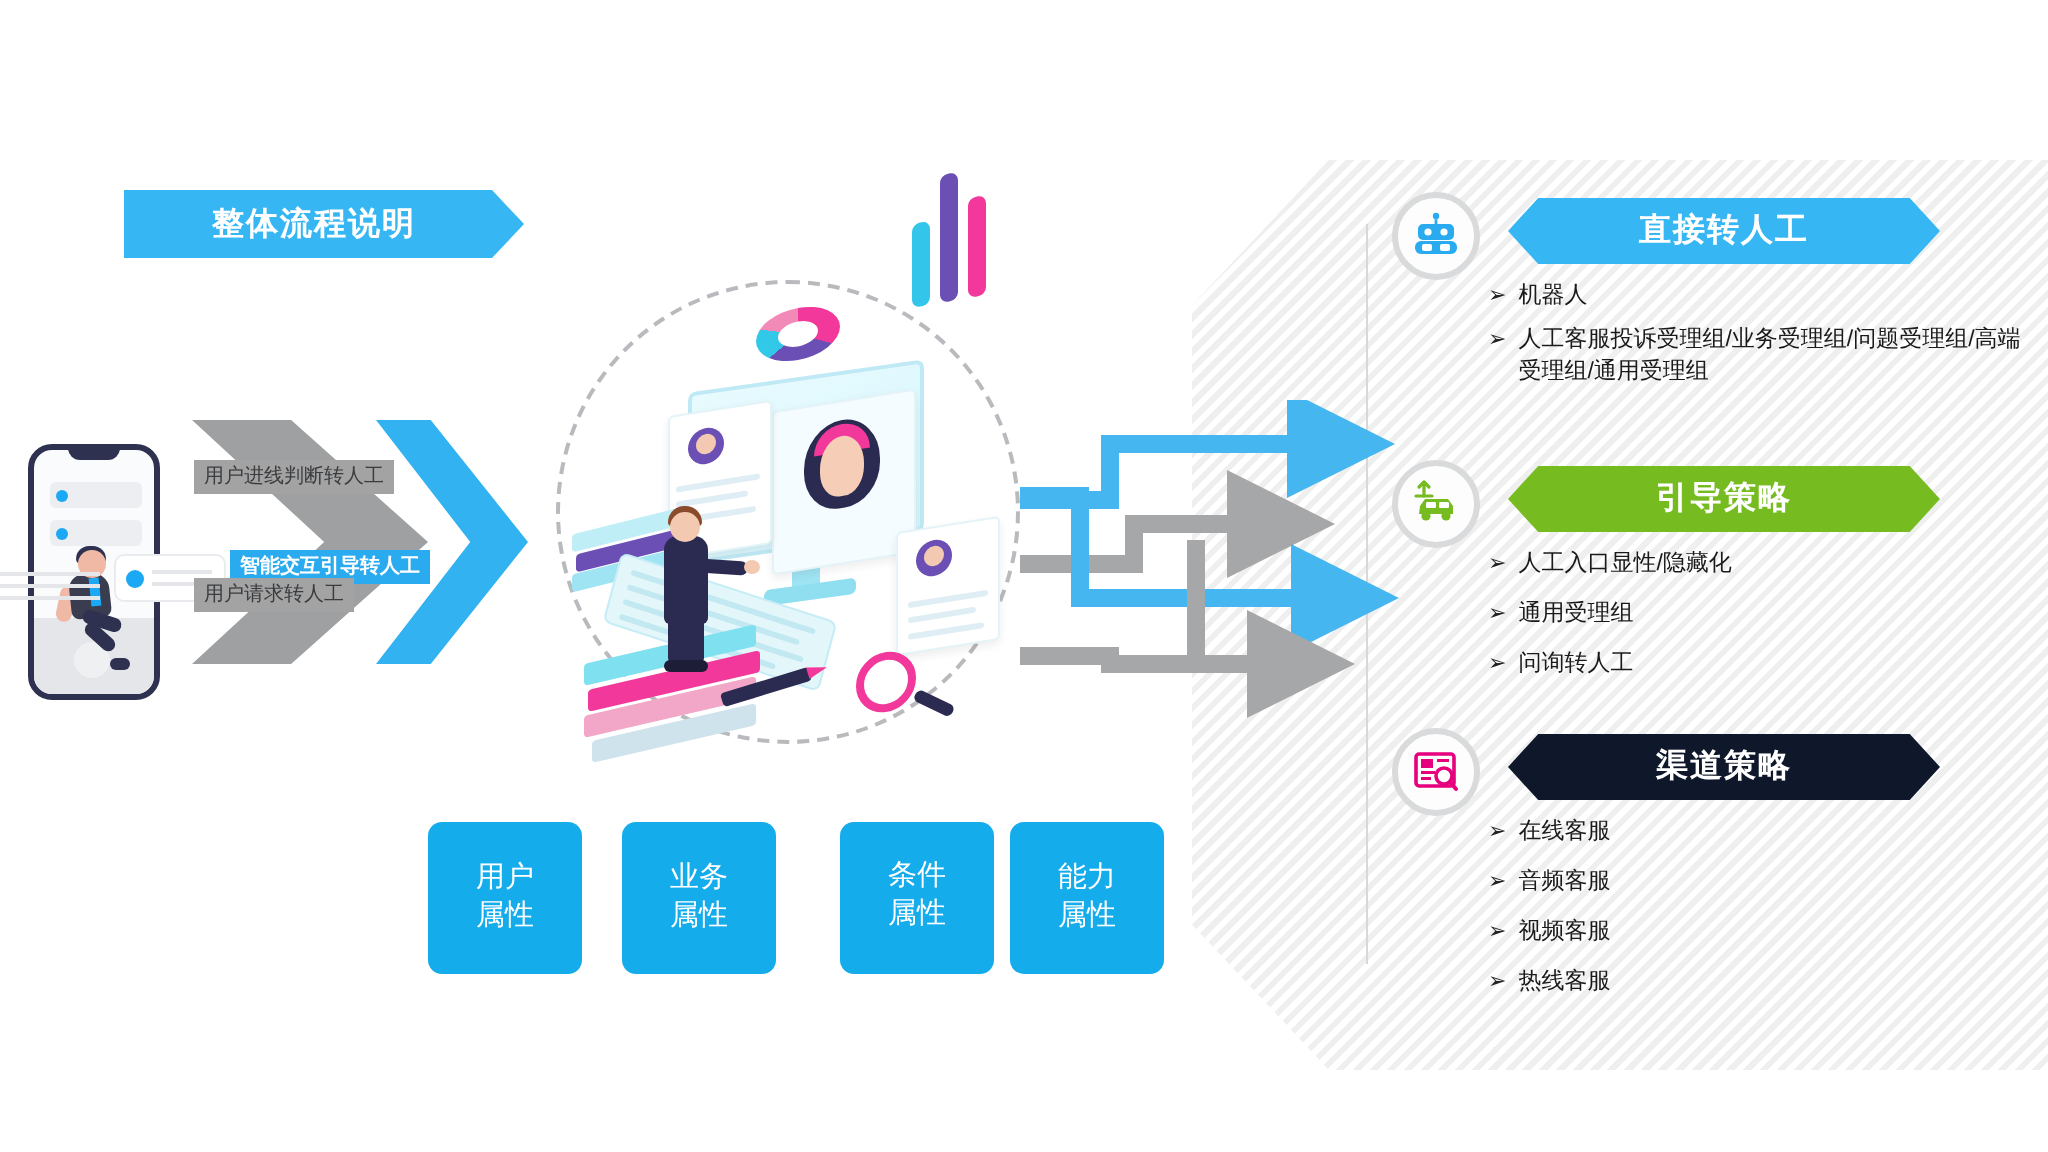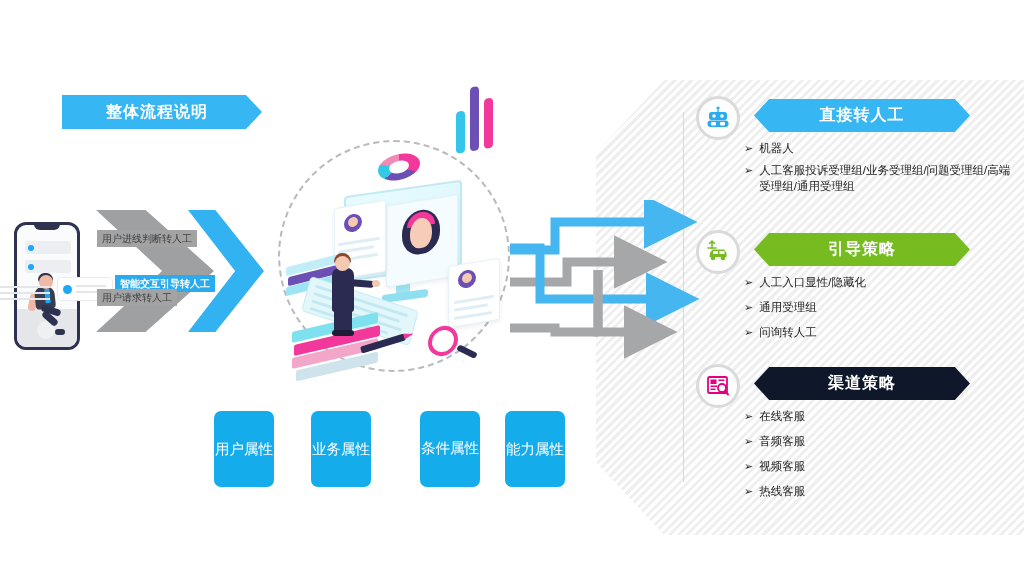--- a/index.html
+++ b/index.html
@@ -353,23 +353,23 @@
   }
   .sec-list .bullet-text {
     font-size: 11.5px; line-height: 16px; color: #1a1a1a;
   }
   #section-1 .sec-list .bullet-row,
   #section-2 .sec-list .bullet-row { margin-bottom: 9px; }
 
   
   .attr-box {
     position: absolute; top: 411px;
-    width: 60px; height: 76px;
+    width: 77px; height: 76px;
     background: #15ACEC; border-radius: 7px;
-    display: flex; flex-direction: row;
+    display: flex; flex-direction: column;
     align-items: center; justify-content: center;
   }
   .attr-box span {
     color: #fff; font-size: 14.5px; line-height: 19px; font-weight: 400;
   }
   #attr-0 { left: 214px; }
   #attr-1 { left: 311px; }
   #attr-2 { left: 420px; font-family: Liberation Mono, monospace; }
   #attr-3 { left: 505px; }
 </style>

